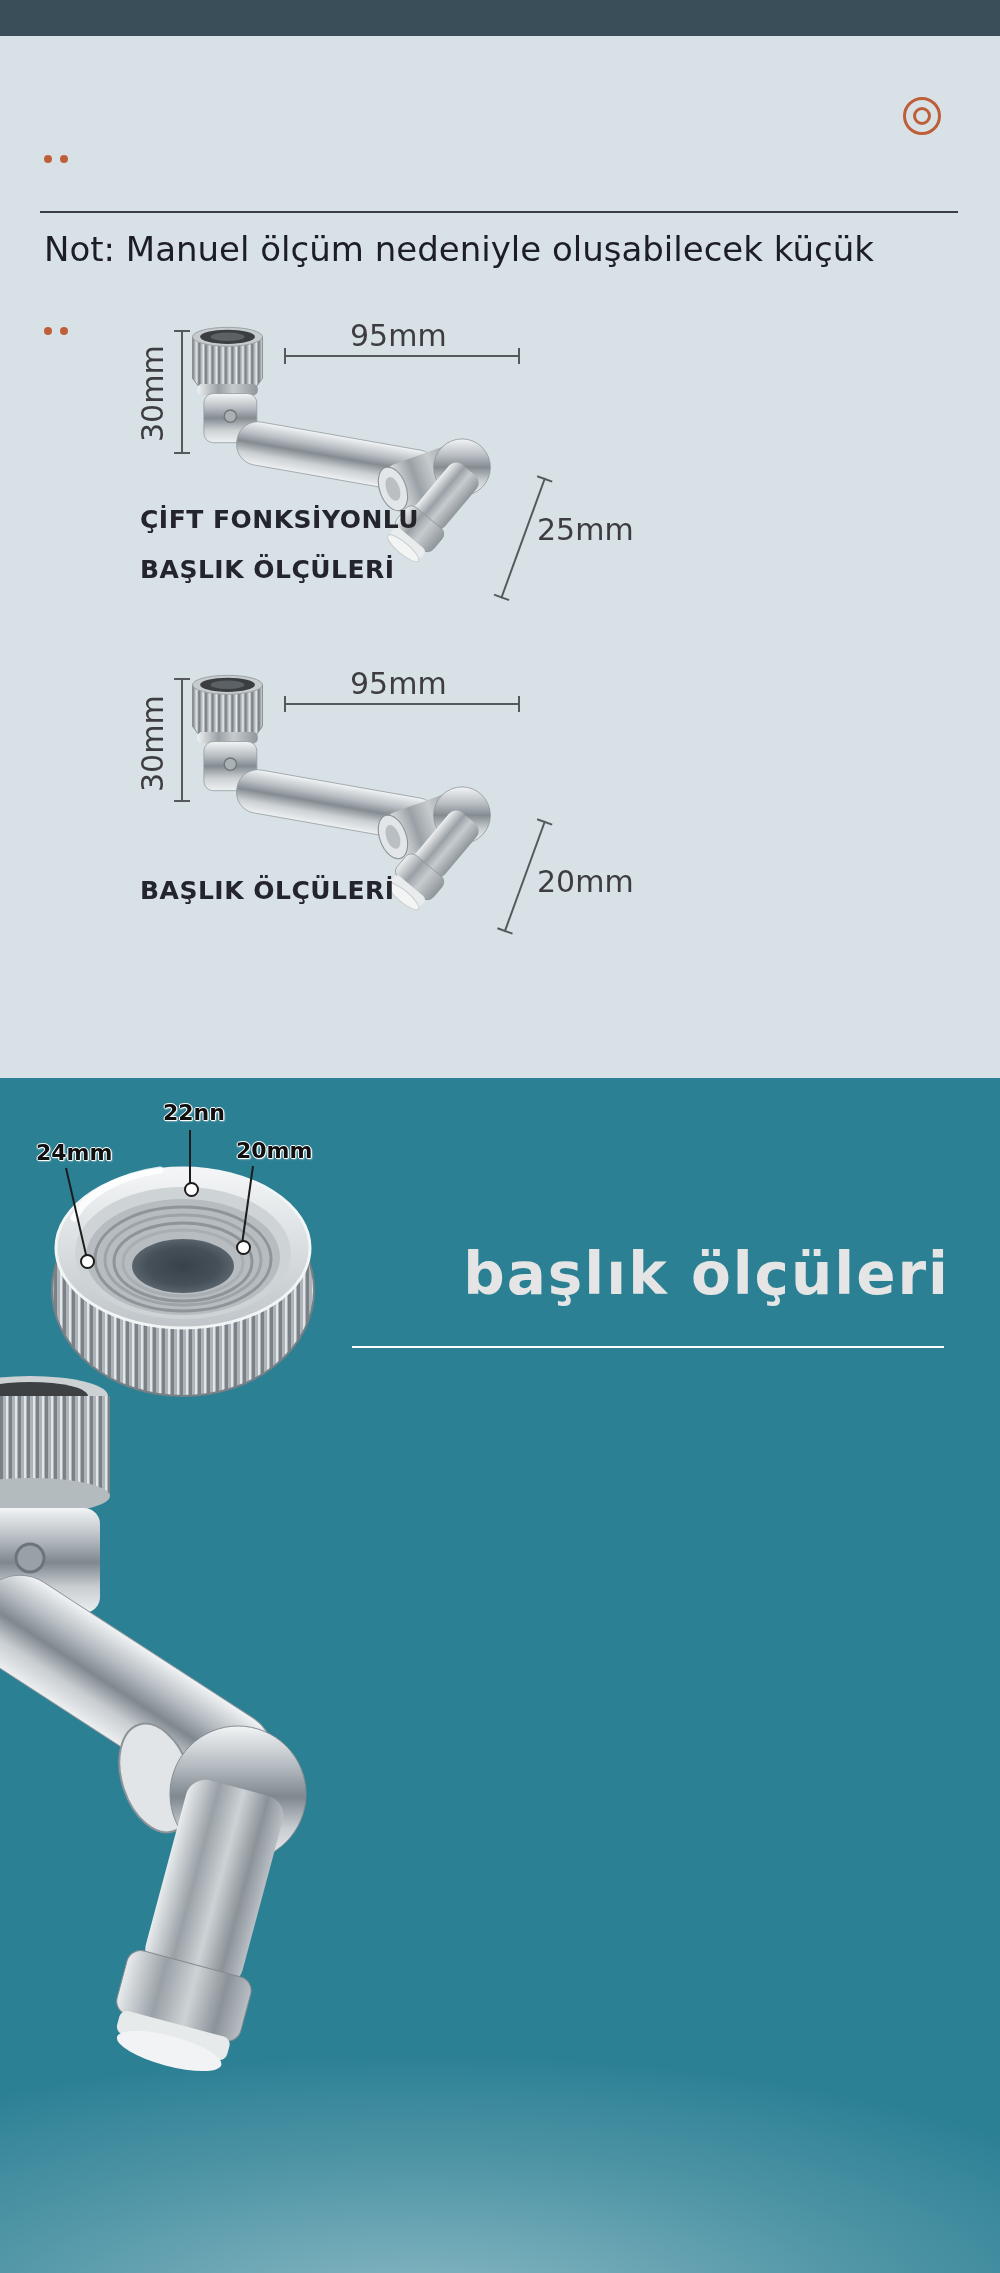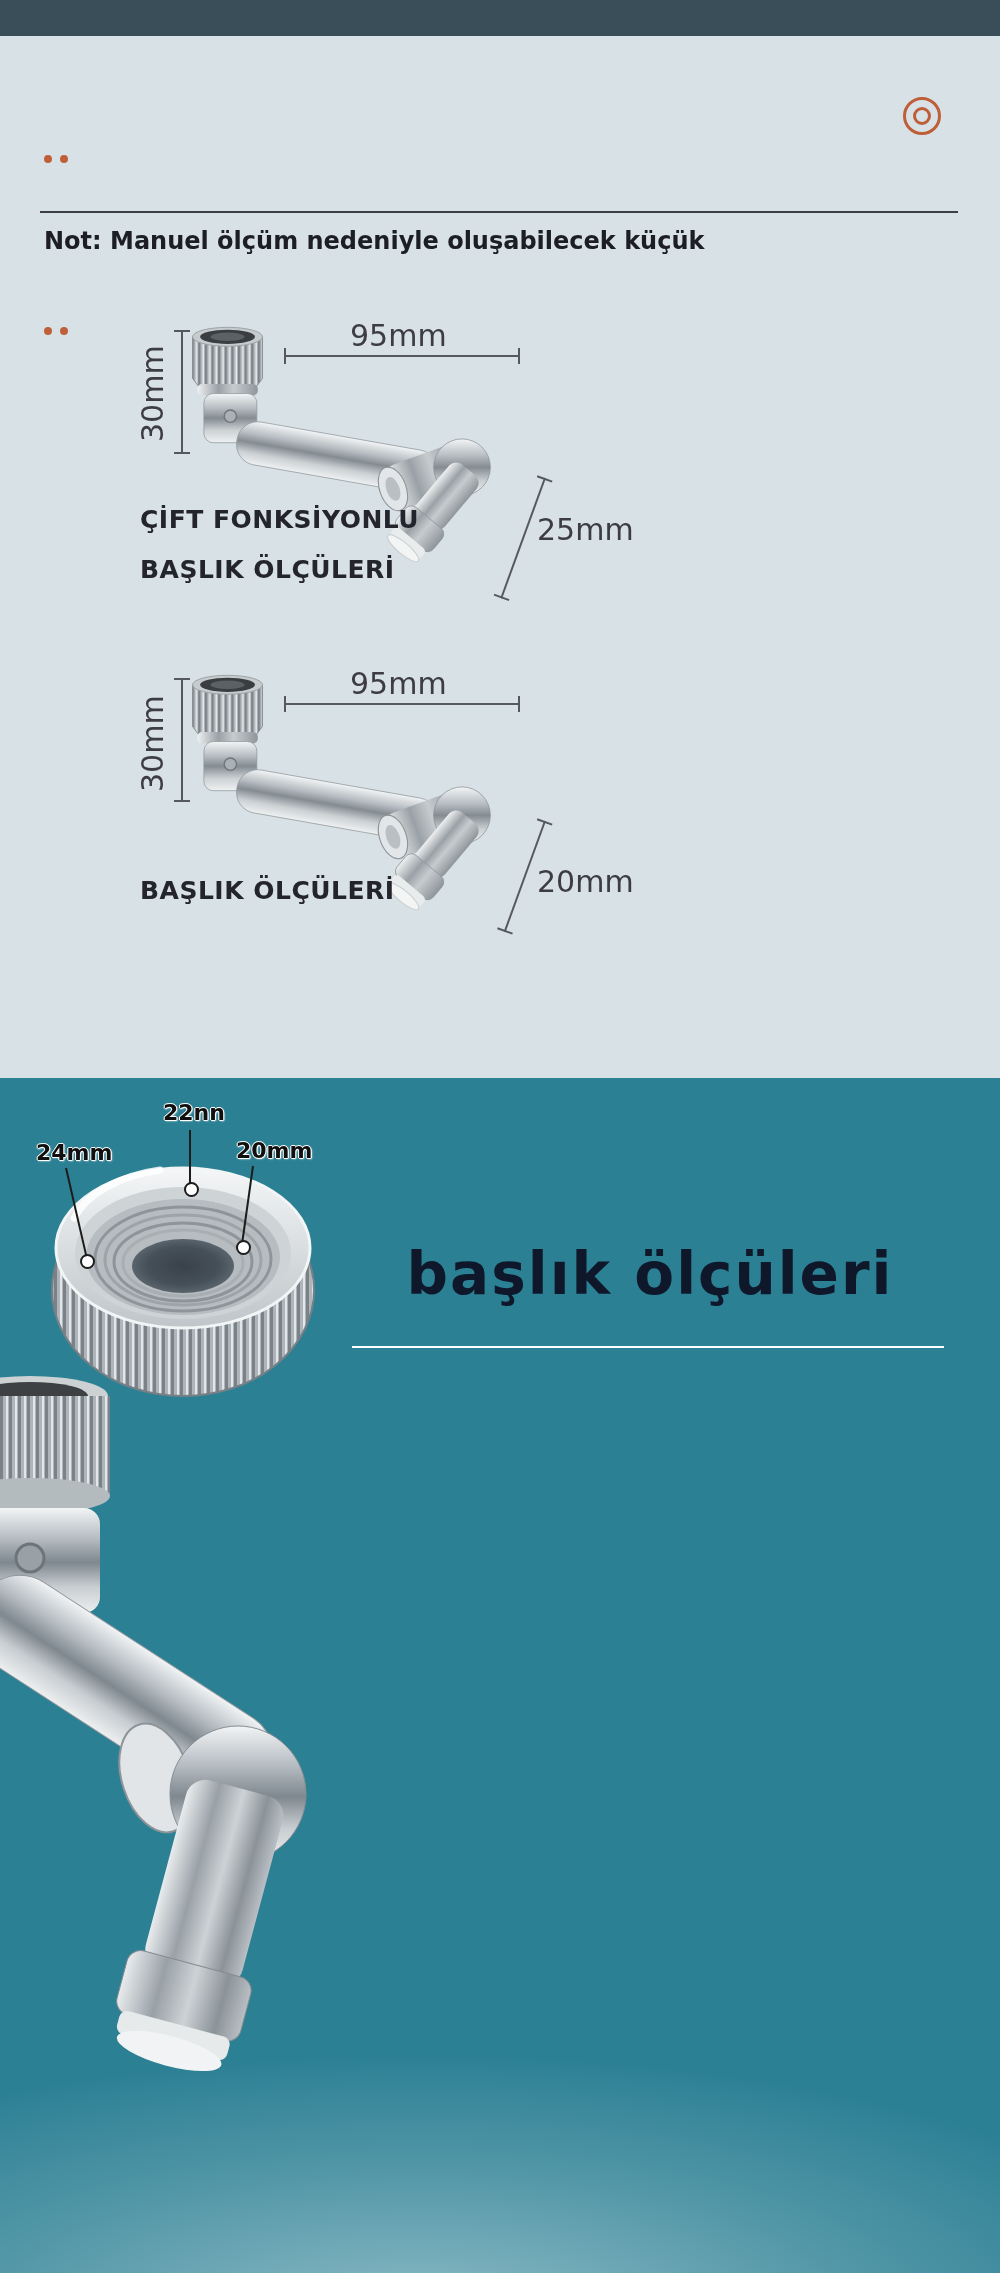--- a/index.html
+++ b/index.html
@@ -15,21 +15,21 @@
           display:flex;align-items:center;justify-content:center;background:transparent;}
   .target-inner{width:12px;height:12px;border:3px solid #bf5f3a;border-radius:50%;}
 
   .dots{position:absolute;display:flex;gap:8px;}
   .dots-1{left:44px;top:155px;}
   .dots-2{left:44px;top:327px;}
   .dot{width:8px;height:8px;border-radius:50%;background:#bf5f3a;}
 
   .divider{position:absolute;left:40px;top:211px;width:918px;height:2px;background:#3e3e46;}
 
-  .note{position:absolute;left:44px;top:222px;font-size:24px;font-weight:700;color:#1d1d26;line-height:1.62;}
+  .note{position:absolute;left:44px;top:222px;font-size:34px;font-weight:400;color:#1d1d26;line-height:1.62;}
 
   
   .faucet-svg{position:absolute;width:360px;height:312px;}
   .faucet-1{left:178px;top:316px;}
   .faucet-2{left:178px;top:664px;}
 
   
   .dim-label{position:absolute;font-size:30px;color:#3c3c42;}
   .dim-center{width:95px;text-align:left;}
   .dim-vertical{width:95px;text-align:center;transform:rotate(-90deg);}
@@ -45,22 +45,22 @@
   .dim-line-diag::before,.dim-line-diag::after{content:"";position:absolute;top:-7px;width:2px;height:16px;background:#55595d;}
   .dim-line-diag::before{left:0;}
   .dim-line-diag::after{right:0;}
 
   .diagram-label{position:absolute;left:140px;font-size:25px;font-weight:700;color:#24242c;letter-spacing:.5px;line-height:50px;}
 
   
   .teal{position:absolute;left:0;top:1078px;width:1000px;height:1251px;background:#2c8094;overflow:hidden;}
   .photo-svg{position:absolute;left:0;top:0;width:1000px;height:1251px;}
 
-  .bottom-title{position:absolute;left:350px;top:162px;width:600px;text-align:center;
-                font-size:58px;font-weight:700;color:#0f172a;letter-spacing:2px;}
+  .bottom-title{position:absolute;left:350px;top:162px;width:600px;text-align:right;
+                font-size:58px;font-weight:700;color:#e5e5e5;letter-spacing:2px;}
   .bottom-underline{position:absolute;left:352px;top:268px;width:592px;height:2px;background:#ffffff;}
 
   .ann-label{position:absolute;font-size:22px;font-weight:700;color:#101010;
              text-shadow:1px 0 0 #fff,-1px 0 0 #fff,0 1px 0 #fff,0 -1px 0 #fff,1px 1px 2px #fff;}
   .ann-line{position:absolute;width:2px;background:#1c1c1c;transform-origin:1px 0;}
   .ann-marker{position:absolute;width:11px;height:11px;border:2px solid #1c1c1c;background:#ffffff;border-radius:50%;}
 </style>
 </head>
 <body>
 

